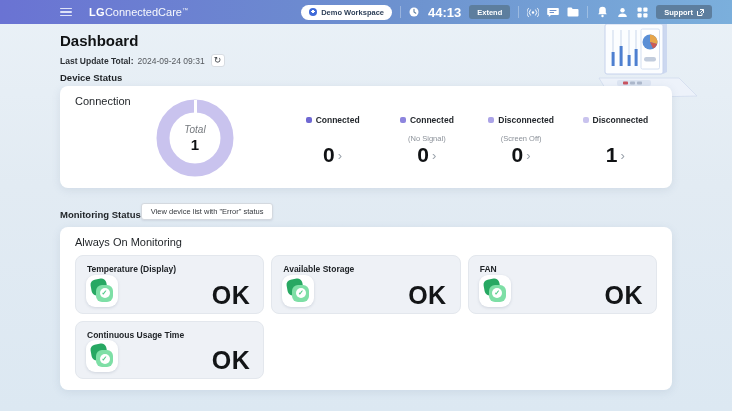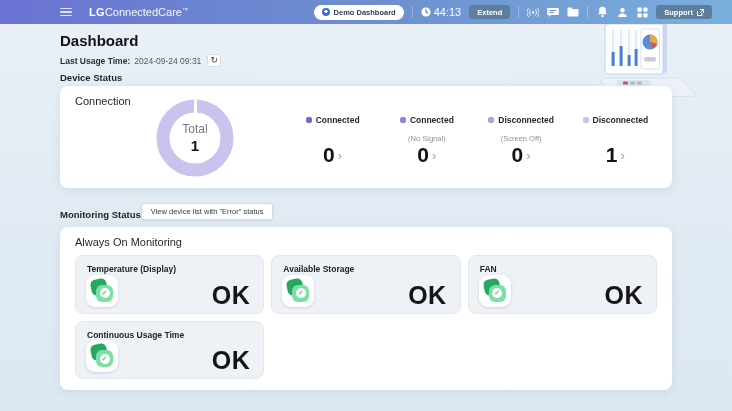--- a/index.html
+++ b/index.html
@@ -17,22 +17,22 @@
   .logo .lg { font-weight:bold; font-size:11px; letter-spacing:.3px; }
   .logo .nm { font-size:11px; color:rgba(255,255,255,.95); }
   .logo .tm { font-size:6px; margin-top:1px; color:rgba(255,255,255,.9); }
   .flex-sp { flex:1; }
   .ws-pill { height:15px; background:#fff; border:none; border-radius:8px; cursor:pointer;
     display:flex; align-items:center; gap:4px; padding:0 8px; font-family:inherit;
     font-size:7.5px; font-weight:bold; color:#2c3e57; white-space:nowrap; }
   .ws-ic { width:8px; height:8px; border-radius:50%;
     background:radial-gradient(circle at 50% 45%, #fff 0 1.6px, #3f6ad8 1.7px); }
   .tb-div { width:1px; height:12px; background:rgba(255,255,255,.3); }
-  .timer { display:flex; align-items:center; gap:3px; color:#fff;
-    font-size:11px; font-weight:normal; }
+  .timer { display:flex; align-items:center; gap:9px; color:#fff;
+    font-size:13px; font-weight:bold; }
   .tb-btn { height:14px; background:#5d7e9e; border:none; border-radius:3px; cursor:pointer;
     display:flex; align-items:center; gap:4px; padding:0 8px; font-family:inherit;
     color:#fff; font-size:7.5px; font-weight:bold; white-space:nowrap; }
   .tb-ic { width:12px; height:12px; display:flex; align-items:center;
     justify-content:center; cursor:pointer; }
   .tb-ic svg { display:block; }
 
   
   .page-title { position:absolute; top:32px; left:60px; z-index:3;
     font-size:15px; font-weight:bold; color:#101214; }
@@ -54,21 +54,21 @@
     box-shadow:0 2px 8px rgba(100,120,150,.14); z-index:2; }
   .card-title { position:absolute; top:9px; left:15px; font-size:11px;
     font-weight:normal; color:#1e2226; }
 
   .conn-card { top:86px; height:102px; }
   .donut { position:absolute; left:96px; top:13px; width:78px; height:78px; }
   .donut svg { display:block; }
   .donut .notch { position:absolute; left:38px; top:1px; width:2.5px; height:13px; background:#fff; }
   .donut-center { position:absolute; inset:0; display:flex; flex-direction:column;
     align-items:center; justify-content:center; gap:1px; }
-  .donut-center .t-lbl { font-size:12px; color:#75797e; }
+  .donut-center .t-lbl { font-size:10px; color:#75797e;font-style:italic; }
   .donut-center .t-val { font-size:15px; font-weight:bold; color:#101214; }
 
   .legend { position:absolute; left:226px; right:10px; top:19px; bottom:13px;
     display:flex; align-items:center; }
   .status-col { flex:1; display:flex; flex-direction:column; align-items:center; }
   .st-div { width:1px; background:#eaecef; margin:6px 0 2px; }
   .st-label { display:flex; align-items:center; gap:4px; font-size:8.5px;
     font-weight:bold; color:#24282d; white-space:nowrap; }
   .dot { width:6px; height:6px; border-radius:2px; flex:0 0 auto; }
   .st-sub { font-size:7.5px; color:#8b9199; min-height:10px; margin-top:9px; white-space:nowrap; }
@@ -114,21 +114,21 @@
       </div>
     <div class="logo">
       <span class="lg">LG</span>
       <span class="nm">ConnectedCare</span>
       <span class="tm">™</span>
     </div>
     <div class="flex-sp"></div>
 
     <button class="ws-pill">
       <span class="ws-ic"></span>
-      <span>Demo Dashboard</span>
+      <span>Demo Workspace</span>
     </button>
 
     <div class="tb-div"></div>
 
     <div class="timer">
       <svg width="10" height="10" viewBox="0 0 10 10">
         <circle cx="5" cy="5" r="4.5" fill="#ffffff"></circle>
         <path d="M5 2.4 V5 L6.8 6.2" stroke="#5d7e9e" stroke-width="1.1" fill="none" stroke-linecap="round"></path>
       </svg>
       <span>44:13</span>
@@ -208,21 +208,21 @@
     <rect x="58" y="9" width="18.5" height="40" rx="1.5" fill="#ffffff" stroke="#ccd8ee" stroke-width="0.8"></rect>
     <circle cx="67" cy="22" r="7.5" fill="#5a8fd6"></circle>
     <path d="M67 22 L67 14.5 A7.5 7.5 0 0 1 74.2 24 Z" fill="#e8a64a"></path>
     <path d="M67 22 L74.2 24 A7.5 7.5 0 0 1 70 28.5 Z" fill="#cd5a54"></path>
     <rect x="61" y="37" width="12" height="4.5" rx="2.2" fill="#c3cddd"></rect>
   </svg>
 
   <h1 class="page-title">Dashboard</h1>
 
   <div class="update-row">
-    <span class="lbl">Last Usage Time:</span>
+    <span class="lbl">Last Update Total:</span>
     <span class="val">2024-09-24 09:31</span>
     <button class="refresh-btn">↻</button>
   </div>
 
   <div class="sec-title ds-title">Device Status</div>
 
   <section class="card conn-card">
     <div class="card-title">Connection</div>
 
     <div class="donut">

